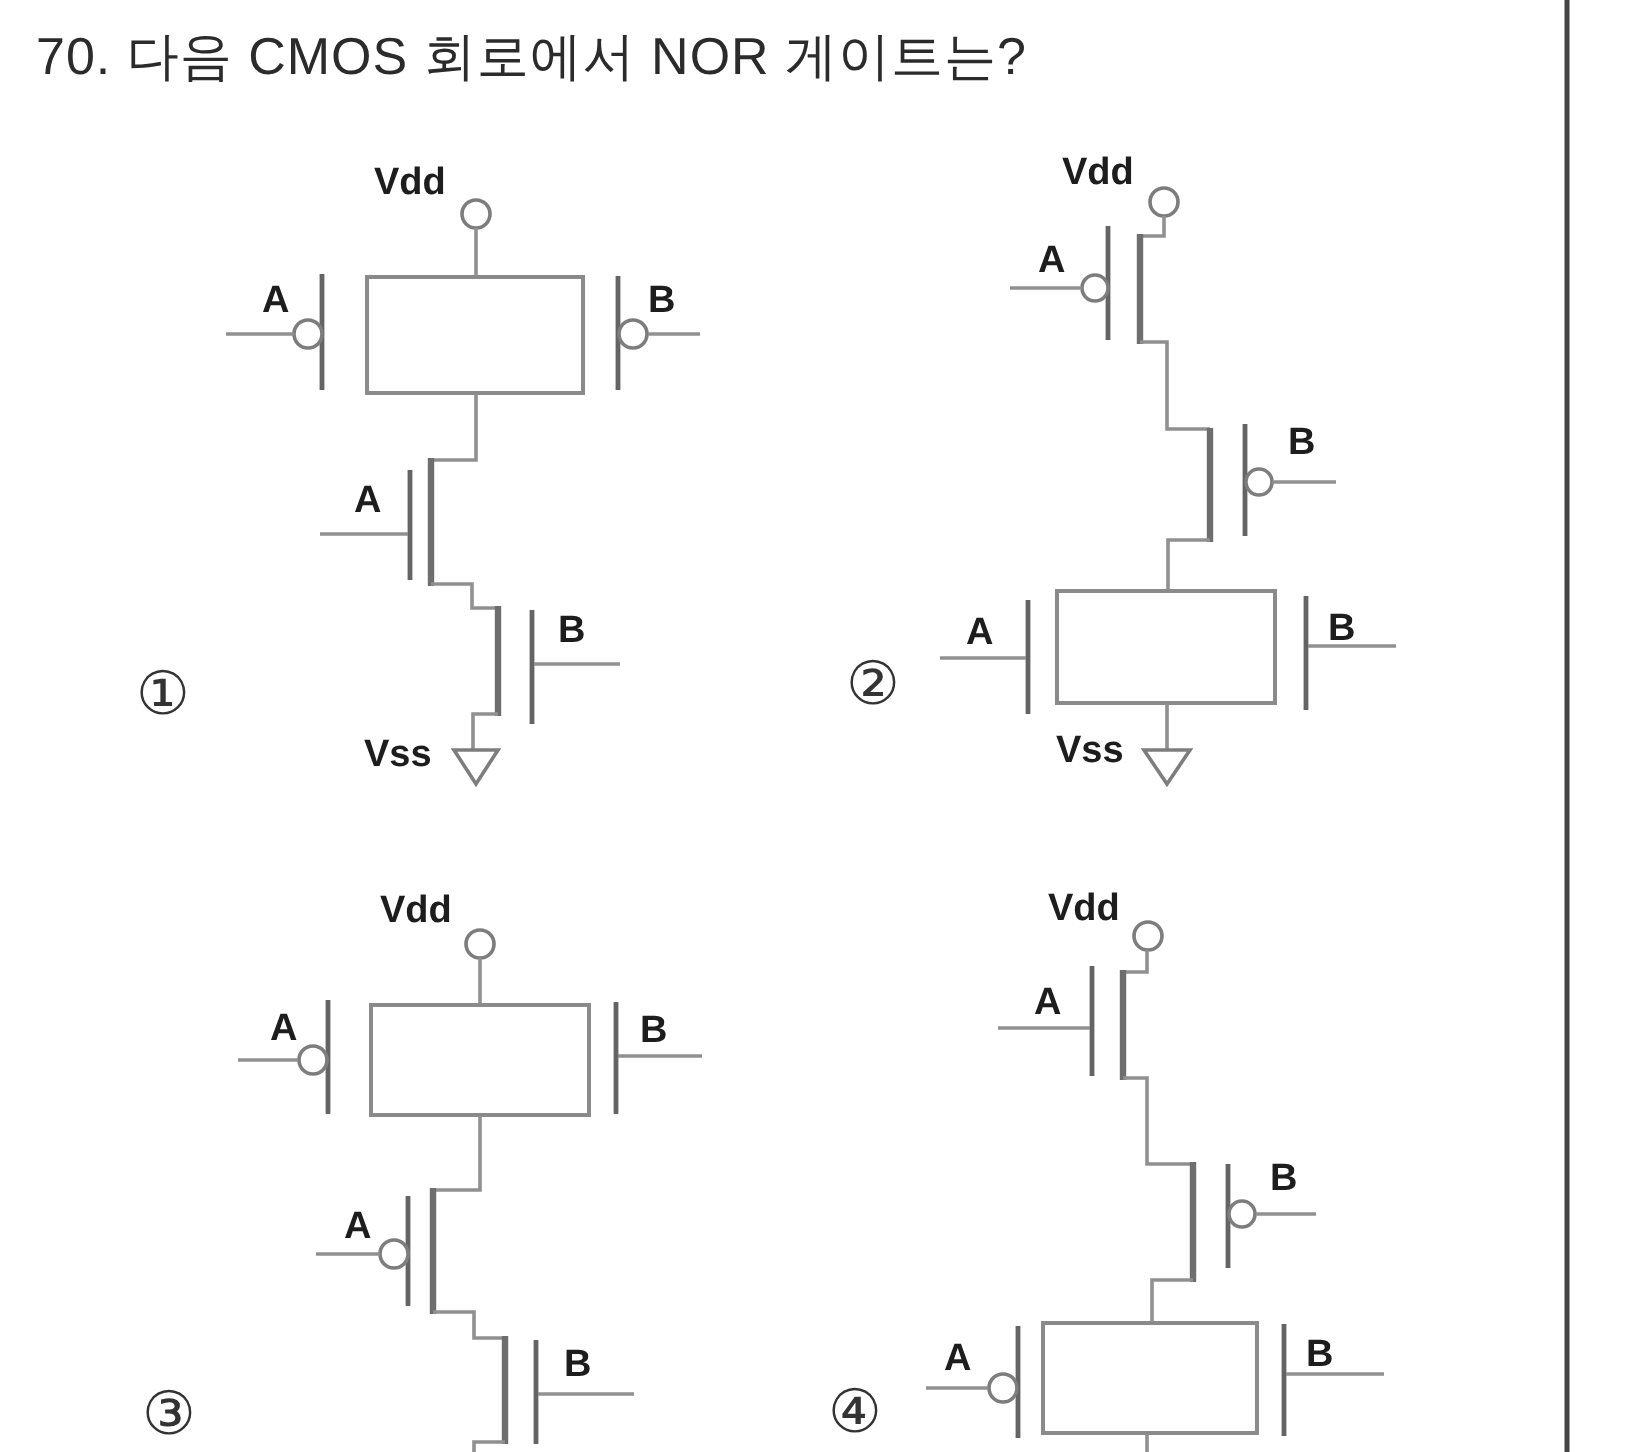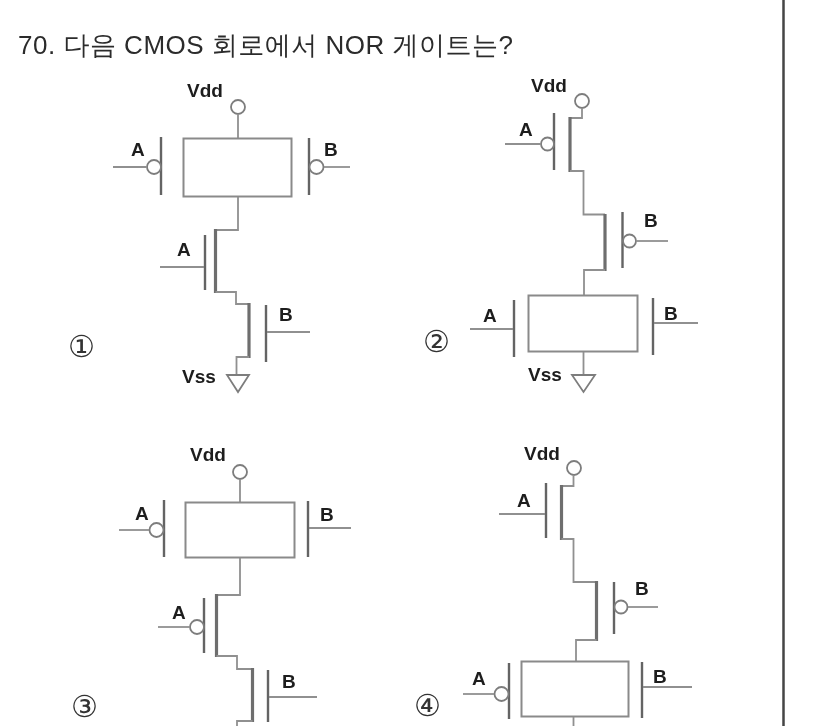--- a/index.html
+++ b/index.html
@@ -1,18 +1,18 @@
 <!DOCTYPE html>
 <html><head>
 <meta charset="utf-8">
 <style>
   html,body{margin:0;padding:0;background:#fff;}
   .canvas{position:relative;width:826px;height:726px;background:#ffffff;
           font-family:"Liberation Sans",sans-serif;overflow:hidden;}
-  .title{position:absolute;left:18px;top:28px;font-size:26px;color:#2b2b2b;
+  .title{position:absolute;left:18px;top:11px;font-size:26px;color:#2b2b2b;
          letter-spacing:.5px;white-space:nowrap;}
   .schem{position:absolute;left:0;top:0;}
   .wire{stroke:#909090;stroke-width:1.8;fill:none;}
   .bar{stroke:#646464;stroke-width:2.4;fill:none;}
   .thick{stroke:#6e6e6e;stroke-width:3.2;}
   .box{stroke:#8a8a8a;stroke-width:2;fill:none;}
   .sym{stroke:#7d7d7d;stroke-width:1.8;fill:#ffffff;}
   .lbl{font-family:"Liberation Sans",sans-serif;font-size:19px;font-weight:bold;fill:#1d1d1d;}
   .num{font-family:"DejaVu Sans",sans-serif;font-size:30px;font-weight:400;fill:#333333;}
   .pageline{stroke:#454545;stroke-width:2.5;}

